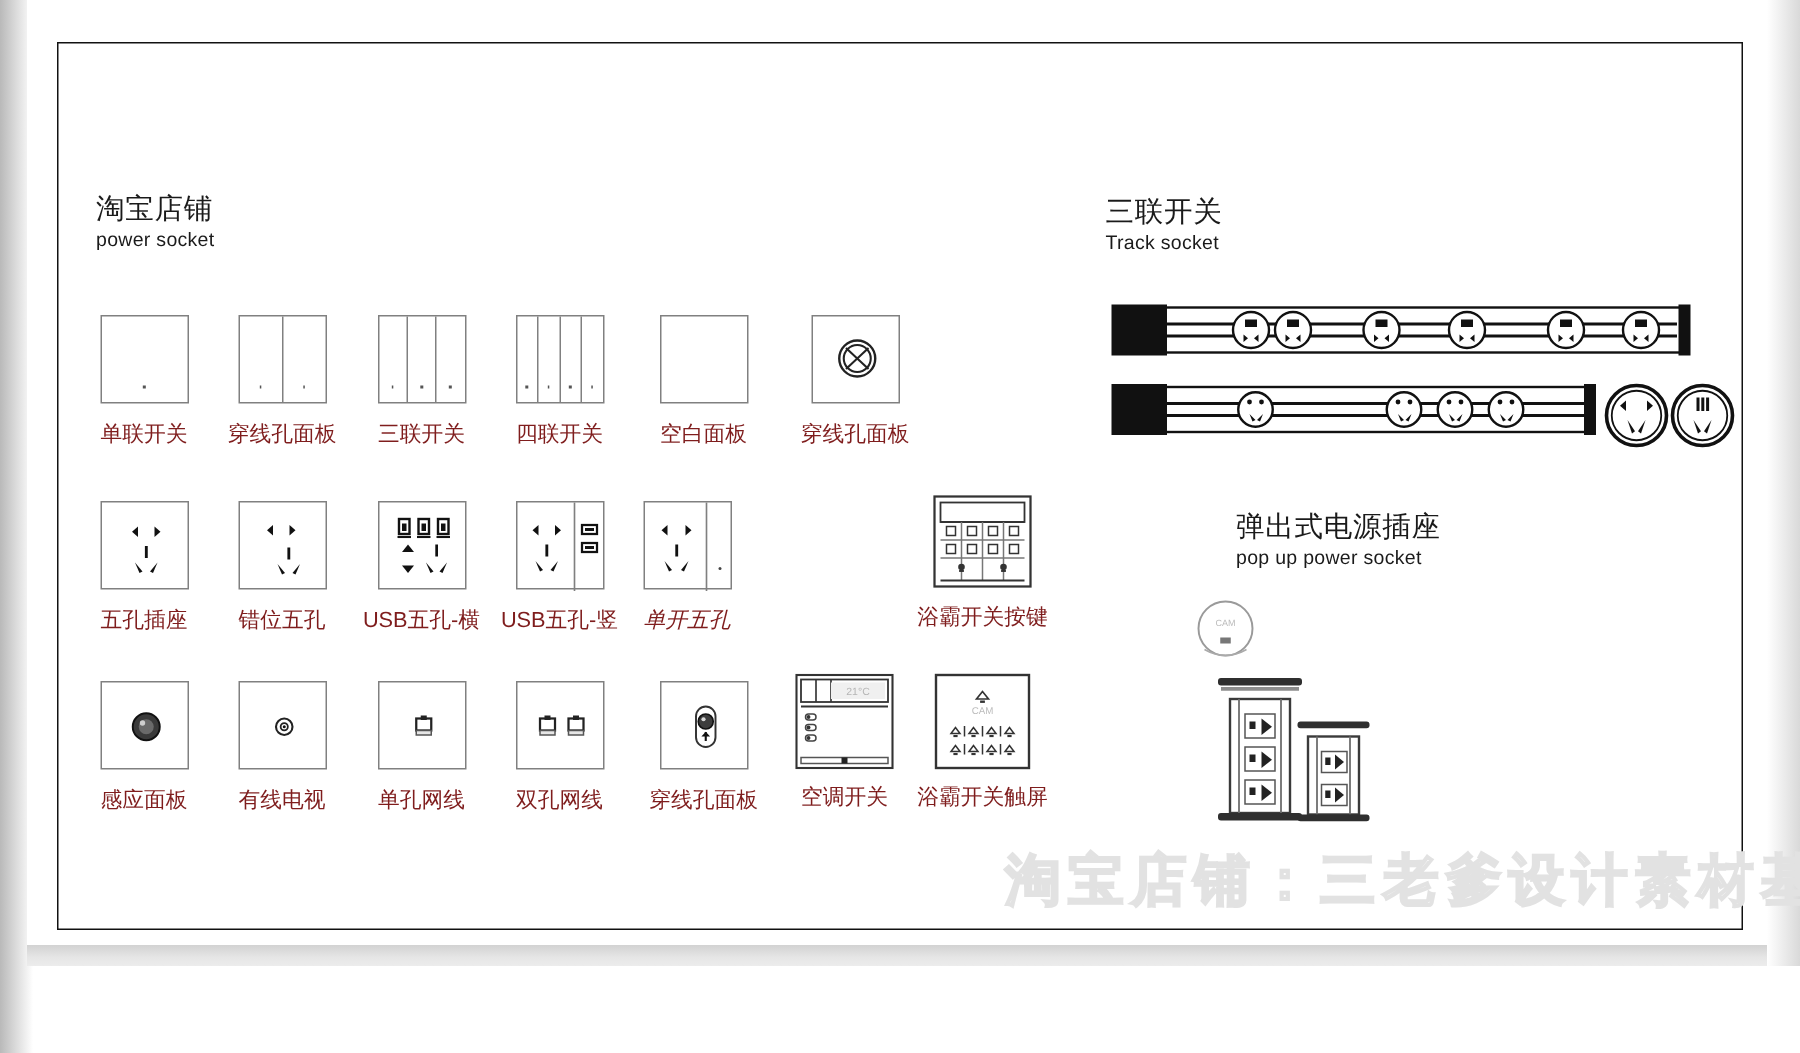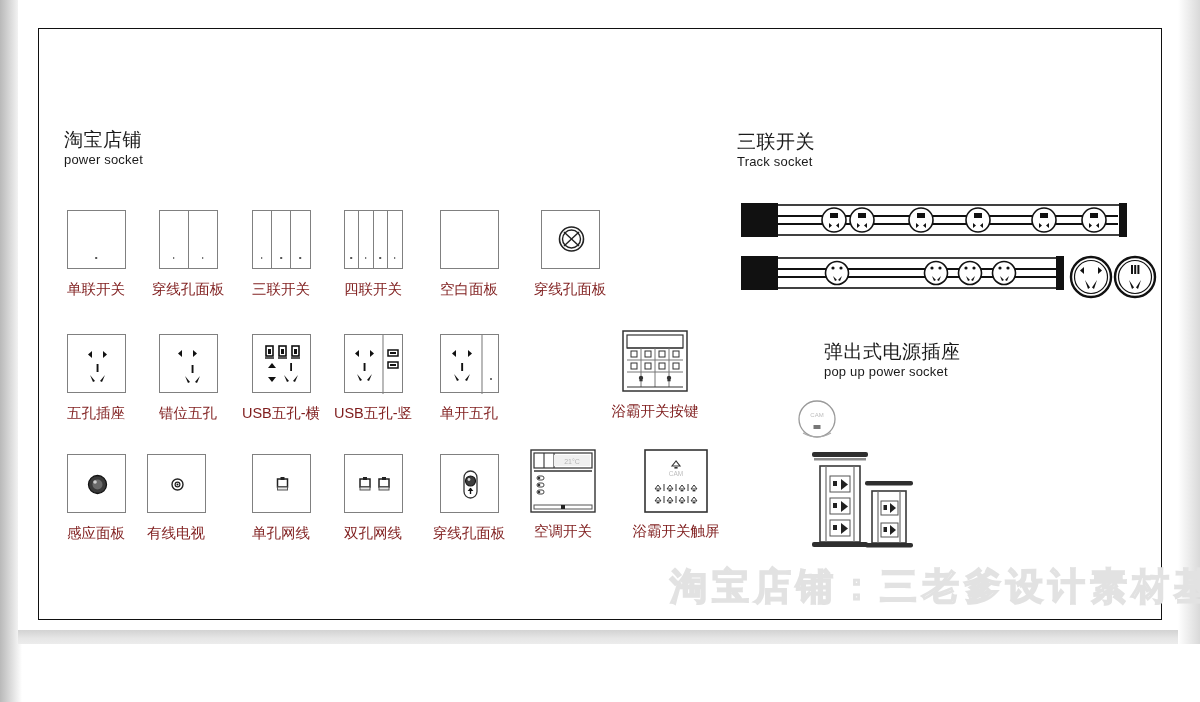--- a/index.html
+++ b/index.html
@@ -215,21 +215,21 @@
           <rect x="43" y="15" width="10" height="6" fill="none" stroke="#111" stroke-width="1.5"></rect>
           <rect x="45" y="17" width="6" height="2" fill="#111"></rect>
           <rect x="43" y="27" width="10" height="6" fill="none" stroke="#111" stroke-width="1.5"></rect>
           <rect x="45" y="29" width="6" height="2" fill="#111"></rect>
         </svg>
       </div>
     </div>
     <div class="caption">USB五孔-竖</div>
   </div>
 
-  <div class="cell" style="left:409px;top:332px;">
+  <div class="cell" style="left:398px;top:332px;font-style:italic;">
     <div class="art">
       <div class="plate sq">
         <svg width="59" height="59" viewBox="0 0 59 59">
           <line x1="41" y1="0" x2="41" y2="59" stroke="#808080" stroke-width="1.1"></line>
           <path d="M15 15 l0 7 l-4 -3.5 Z" fill="#111"></path>
           <path d="M27 15 l0 7 l4 -3.5 Z" fill="#111"></path>
           <rect x="20.2" y="28" width="1.9" height="8" fill="#111"></rect>
           <path d="M13 39 l3 7 l2 -1 Z" fill="#111"></path>
           <path d="M29 39 l-3 7 l-2 -1 Z" fill="#111"></path>
           <circle cx="50" cy="44" r="1" fill="#444"></circle>
@@ -279,21 +279,21 @@
         <svg width="59" height="59" viewBox="0 0 59 59">
           <circle cx="29.5" cy="29.5" r="9" fill="#3a3a3a" stroke="#111" stroke-width="1.3"></circle>
           <circle cx="29.5" cy="29.5" r="5" fill="#6a6a6a"></circle>
           <circle cx="27" cy="27" r="1.8" fill="#cfcfcf"></circle>
         </svg>
       </div>
     </div>
     <div class="caption">感应面板</div>
   </div>
 
-  <div class="cell" style="left:116px;top:452px;">
+  <div class="cell" style="left:128px;top:452px;">
     <div class="art">
       <div class="plate sq">
         <svg width="59" height="59" viewBox="0 0 59 59">
           <circle cx="29.5" cy="29.5" r="5.5" fill="none" stroke="#222" stroke-width="1.4"></circle>
           <circle cx="29.5" cy="29.5" r="2.4" fill="none" stroke="#222" stroke-width="1.2"></circle>
           <circle cx="29.5" cy="29.5" r="1" fill="#111"></circle>
         </svg>
       </div>
     </div>
     <div class="caption">有线电视</div>
@@ -363,21 +363,21 @@
             <circle cx="9" cy="36" r="1.3"></circle>
             <circle cx="9" cy="43" r="1.3"></circle>
         </g>
         <rect x="4" y="56" width="58" height="4" fill="none" stroke="#555" stroke-width="1"></rect>
         <rect x="31" y="56" width="4" height="4" fill="#222"></rect>
       </svg>
     </div>
     <div class="caption">空调开关</div>
   </div>
 
-  <div class="cell" style="left:616px;top:450px;">
+  <div class="cell" style="left:595px;top:450px;">
     <div class="art">
       <svg width="66" height="64" viewBox="0 0 66 64">
         <rect x="2" y="1" width="62" height="62" fill="none" stroke="#333" stroke-width="1.6"></rect>
         <g fill="none" stroke="#333" stroke-width="1.1">
           <path d="M33 12 l-4 5 l8 0 Z"></path>
         </g>
         <rect x="31.4" y="18" width="3.2" height="1.6" fill="#333"></rect>
         <text x="33" y="27" font-size="6.5" fill="#bdbdbd" text-anchor="middle" font-family="'Liberation Sans',sans-serif">CAM</text>
         <g stroke="#333" stroke-width="1" fill="none">
           <path d="M15 36 l-3 4 l6 0 Z"></path>

